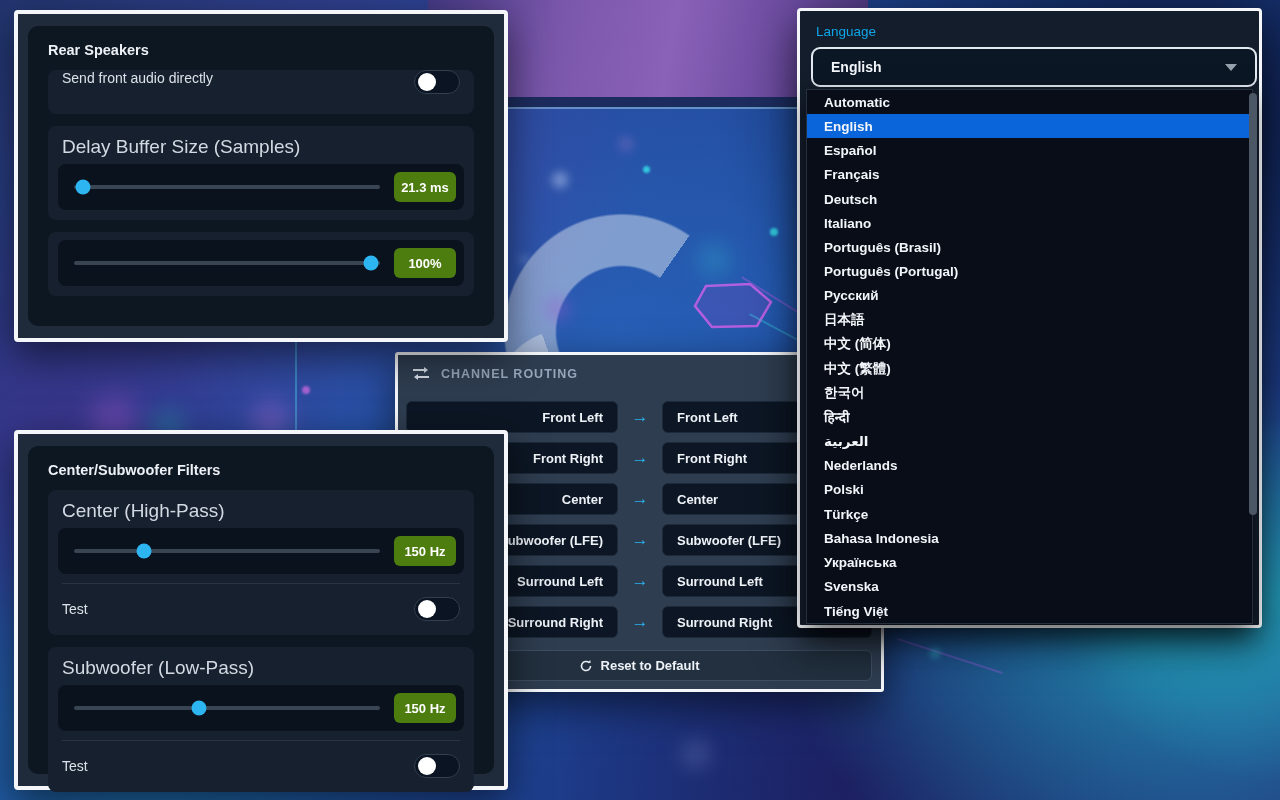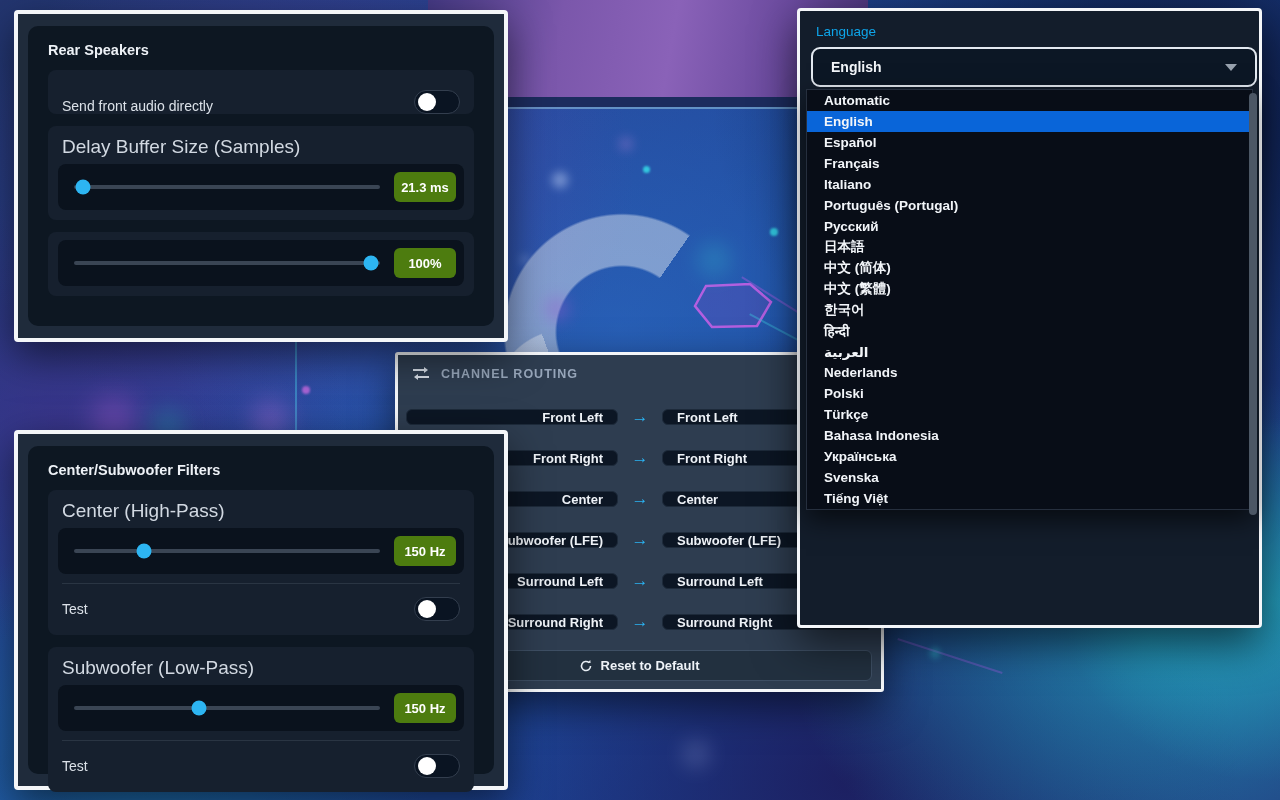--- a/index.html
+++ b/index.html
@@ -39,21 +39,21 @@
   .circ1{left:735px;top:300px;width:90px;height:2px;background:rgba(150,90,220,.5);transform:rotate(32deg);}
   .circ2{left:745px;top:332px;width:80px;height:2px;background:rgba(60,190,220,.45);transform:rotate(28deg);}
   .circ3{left:895px;top:655px;width:110px;height:2px;background:rgba(150,90,220,.4);transform:rotate(18deg);}
   
   .win{position:absolute;border:4px solid #f4f6f9;border-radius:4px;background:#1f2b3b;
        box-shadow:0 14px 40px rgba(0,0,0,.55);}
   .card{position:absolute;left:10px;top:12px;right:10px;bottom:12px;background:#0d1722;
         border-radius:10px;padding:8px 10px;}
   .w-title{font-size:14.5px;font-weight:700;color:#edf1f6;margin:8px 10px 12px;}
   .row-card{background:#16202e;border-radius:8px;margin:0 10px 12px;}
-  .toggle-row{height:44px;display:flex;align-items:flex-end;justify-content:space-between;padding:0 14px;}
+  .toggle-row{height:44px;display:flex;align-items:flex-start;justify-content:space-between;padding:0 14px;}
   .t-label{font-size:14px;color:#dbe1e8;}
   .toggle{width:46px;height:24px;border-radius:12px;background:#0a1422;border:1px solid #333e4e;
           position:relative;flex:0 0 auto;cursor:pointer;}
   .knob{position:absolute;top:2px;left:3px;width:18px;height:18px;border-radius:50%;background:#ffffff;}
   .section{background:#16202e;border-radius:8px;margin:0 10px 12px;padding:8px 10px 10px;}
   .s-label{font-size:19px;color:#d2d9e2;margin:2px 4px 6px;}
   .slider-box{height:46px;background:#0a121d;border-radius:8px;display:flex;align-items:center;
               padding:0 8px 0 16px;gap:14px;}
   .track{flex:1;height:4px;background:#3a4554;border-radius:2px;position:relative;}
   .thumb{position:absolute;top:50%;left:0;width:15px;height:15px;background:#2db5f2;border-radius:50%;
@@ -62,39 +62,39 @@
          justify-content:center;font-size:13px;font-weight:700;color:#fff;flex:0 0 auto;}
   .divider{height:1px;background:#2a3543;margin:9px 4px;}
   .test-row{height:32px;display:flex;align-items:center;justify-content:space-between;padding:0 4px;}
   
   .routing{position:absolute;left:395px;top:352px;width:489px;height:340px;background:#2e3d50;
            border:3px solid #f4f6f9;border-radius:3px;box-shadow:0 14px 40px rgba(0,0,0,.55);}
   .r-header{display:flex;align-items:center;gap:10px;padding:11px 12px 0 13px;color:#97a6ba;
             font-size:12.5px;font-weight:700;letter-spacing:.08em;}
   .r-rows{position:absolute;left:8px;right:9px;top:46px;}
   .r-row{display:flex;align-items:center;height:32px;margin-bottom:9px;}
-  .r-btn{height:16px;background:#0c1624;border:1px solid #1d2a3a;border-radius:6px;color:#eef2f7;
+  .r-btn{height:32px;background:#0c1624;border:1px solid #1d2a3a;border-radius:6px;color:#eef2f7;
          font-size:13px;font-weight:600;font-family:inherit;cursor:pointer;display:flex;align-items:center;}
   .r-btn.from{width:212px;justify-content:flex-end;padding-right:14px;}
   .r-arrow{width:44px;text-align:center;color:#2ab5f5;font-size:17px;}
   .r-btn.to{flex:1;justify-content:flex-start;padding-left:14px;}
   .reset-btn{position:absolute;left:8px;right:9px;bottom:8px;height:31px;background:#22303f;
              border:1px solid #3e4f64;border-radius:6px;color:#eef2f7;font-size:13px;font-weight:600;
              font-family:inherit;display:flex;align-items:center;justify-content:center;gap:8px;cursor:pointer;}
   
   .language{position:absolute;left:797px;top:8px;width:465px;height:620px;background:#131d2b;
             border:3px solid #f4f6f9;border-radius:4px;box-shadow:0 16px 44px rgba(0,0,0,.6);}
   .lang-label{position:absolute;left:16px;top:13px;font-size:13.5px;color:#0ea5e9;}
   .lang-select{position:absolute;left:11px;top:36px;width:446px;height:40px;background:#0c1725;
                border:2px solid #e3e9f0;border-radius:9px;display:flex;align-items:center;
                padding:0 18px;cursor:pointer;}
   .lang-selected{font-size:14px;font-weight:600;color:#f2f5f9;flex:1;}
   .caret{width:0;height:0;border-left:6px solid transparent;border-right:6px solid transparent;
          border-top:7px solid #98a2ae;}
-  .dropdown{position:absolute;left:6px;top:78px;width:447px;height:421px;background:#080d17;
+  .dropdown{position:absolute;left:6px;top:78px;width:447px;height:535px;background:#080d17;
             border:1px solid #262f3e;display:flex;flex-direction:column;
             box-shadow:0 10px 24px rgba(0,0,0,.6);}
   .opt{flex:1;display:flex;align-items:center;padding-left:17px;font-size:13.5px;font-weight:600;
        color:#f2f5f9;cursor:pointer;}
   .opt.selected{background:#0965d9;}
   .sb-thumb{position:absolute;right:2px;top:4px;width:8px;height:422px;background:#4c5765;
             border-radius:4px;cursor:pointer;}
   .icon-svg{display:block;flex:0 0 auto;}
 </style>
 </head>
@@ -264,23 +264,25 @@
     </div>
     <div class="dropdown">
   <div class="opt">Automatic</div>
 
   <div class="opt selected">English</div>
 
   <div class="opt">Español</div>
 
   <div class="opt">Français</div>
 
+  <div class="opt">Deutsch</div>
 
   <div class="opt">Italiano</div>
 
+  <div class="opt">Português (Brasil)</div>
 
   <div class="opt">Português (Portugal)</div>
 
   <div class="opt">Русский</div>
 
   <div class="opt">日本語</div>
 
   <div class="opt">中文 (简体)</div>
 
   <div class="opt">中文 (繁體)</div>

